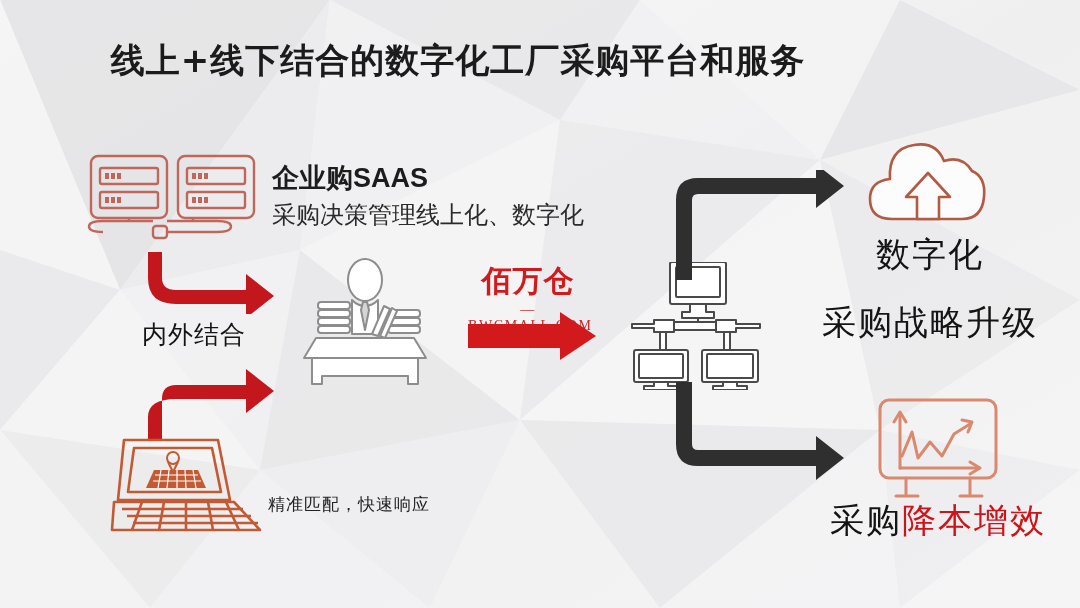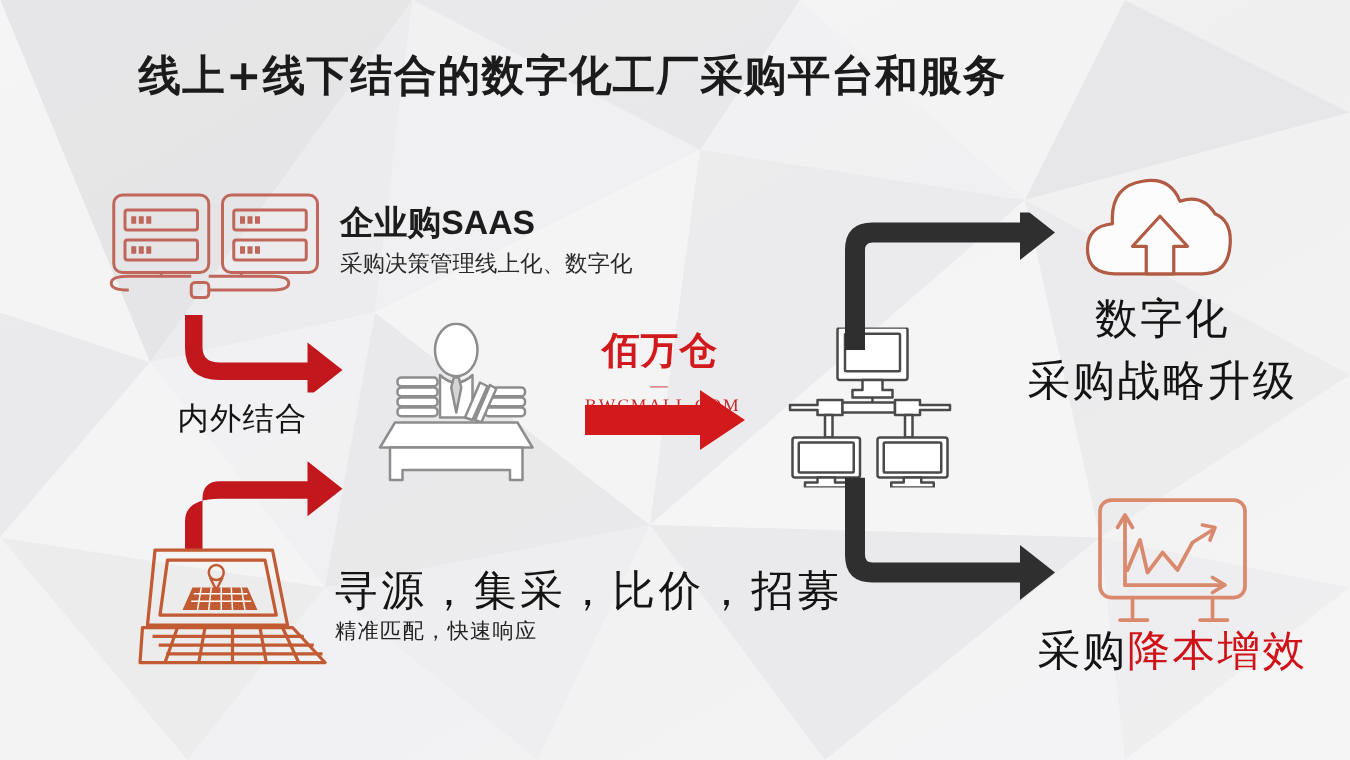--- a/index.html
+++ b/index.html
@@ -26,21 +26,21 @@
     font-family:"DejaVu Sans","Liberation Sans",sans-serif;
   }
 
   
   .h-strong{
     font-size:27px;font-weight:bold;color:#1c1c1c;
     font-family:Liberation Sans, sans-serif;
     white-space:nowrap;
   }
   .h-sub{
-    font-size:18px;color:#2a2a2a;
+    font-size:24px;color:#2a2a2a;
     font-family:"DejaVu Sans","Liberation Sans",sans-serif;
     white-space:nowrap;
   }
   .h-serif{
     font-size:25px;color:#141414;letter-spacing:1px;
     font-family:Liberation Mono, monospace;
     white-space:nowrap;
   }
   .h-serif-lg{
     font-size:34px;color:#141414;letter-spacing:2px;
@@ -224,21 +224,21 @@
     <path d="M0 0 L16 0 L16 62 Q16 68 22 68 L140 68 L140 54 L168 76 L140 98 L140 84 L22 84 Q0 84 0 62 Z" fill="#2f2f2f"></path>
   </svg>
 
   <svg class="abs" style="left:866px;top:135px;" width="124" height="90" viewBox="0 0 124 90">
     <path d="M26 84 Q4 84 4 64 Q4 46 24 44 Q22 14 48 10 Q70 6 78 26 Q96 20 106 36 Q120 42 118 62 Q116 84 96 84 Z" fill="#fdfcfc" stroke="#b15b45" stroke-width="2.6" stroke-linejoin="round"></path>
     <path d="M62 38 L84 62 L73 62 L73 84 L51 84 L51 62 L40 62 Z" fill="#fdfcfc" stroke="#b15b45" stroke-width="2.6" stroke-linejoin="round"></path>
   </svg>
 
   <div class="abs ctr" style="left:800px;top:232px;width:260px;">
     <div class="h-serif-lg">数字化</div>
-    <div class="h-serif-lg" style="margin-top:4px;">采购战略升级</div>
+    <div class="h-serif-lg" style="margin-top:22px;">采购战略升级</div>
   </div>
 
   <svg class="abs" style="left:874px;top:398px;" width="130" height="102" viewBox="0 0 130 102">
     <g fill="none" stroke="#d98a6e" stroke-width="3" stroke-linecap="round" stroke-linejoin="round">
       <rect x="6" y="2" width="116" height="78" rx="9"></rect>
 
       <path d="M26 70 L26 16"></path>
       <path d="M20 24 L26 14 L32 24"></path>
 
       <path d="M26 70 L104 70"></path>
@@ -277,16 +277,15 @@
     </g>
     <g fill="#c25a33">
       <path d="M48 34 L92 34 L100 52 L40 52 Z"></path>
     </g>
     <g fill="none" stroke="#ffffff" stroke-width="1.2">
       <path d="M49 39 L92 39 M47 45 L95 45"></path>
       <path d="M55 34 L52 52 M63 34 L61 52 M71 34 L71 52 M79 34 L80 52 M87 34 L90 52"></path>
     </g>
   </svg>
 
-  <div class="abs h-serif-lg" style="left:268px;top:450px;letter-spacing:3px;">寻源，集采，比价，招募</div>
   <div class="abs h-small" style="left:268px;top:493px;letter-spacing:1px;">精准匹配，快速响应</div>
 
 </div>
 
 </body></html>

